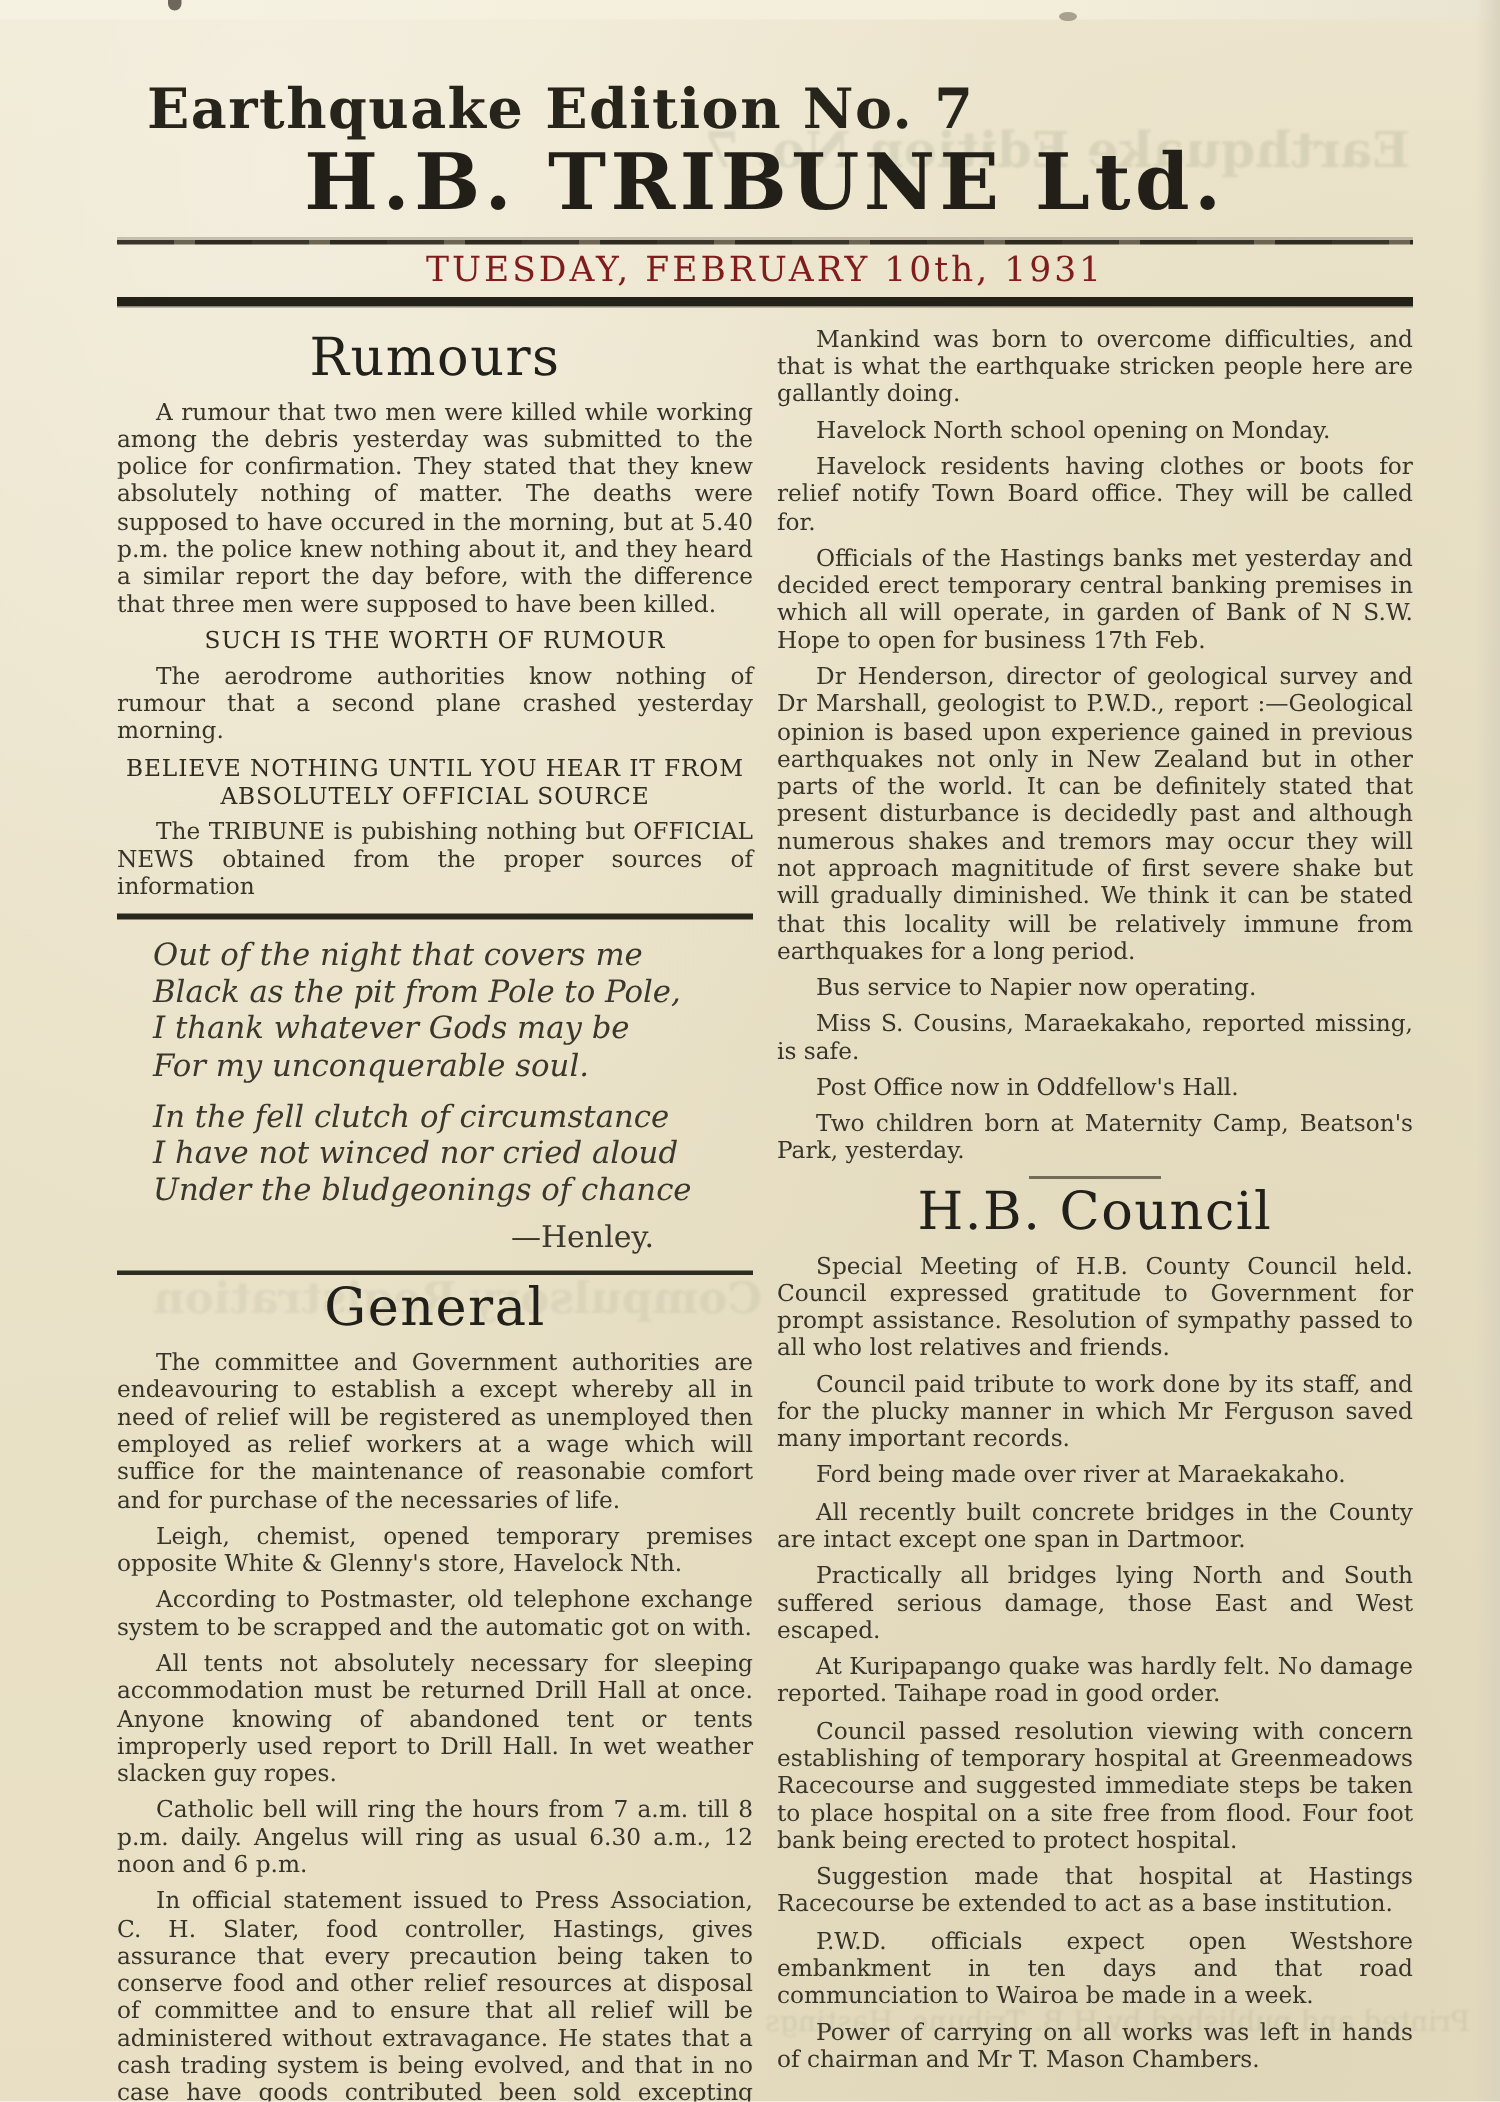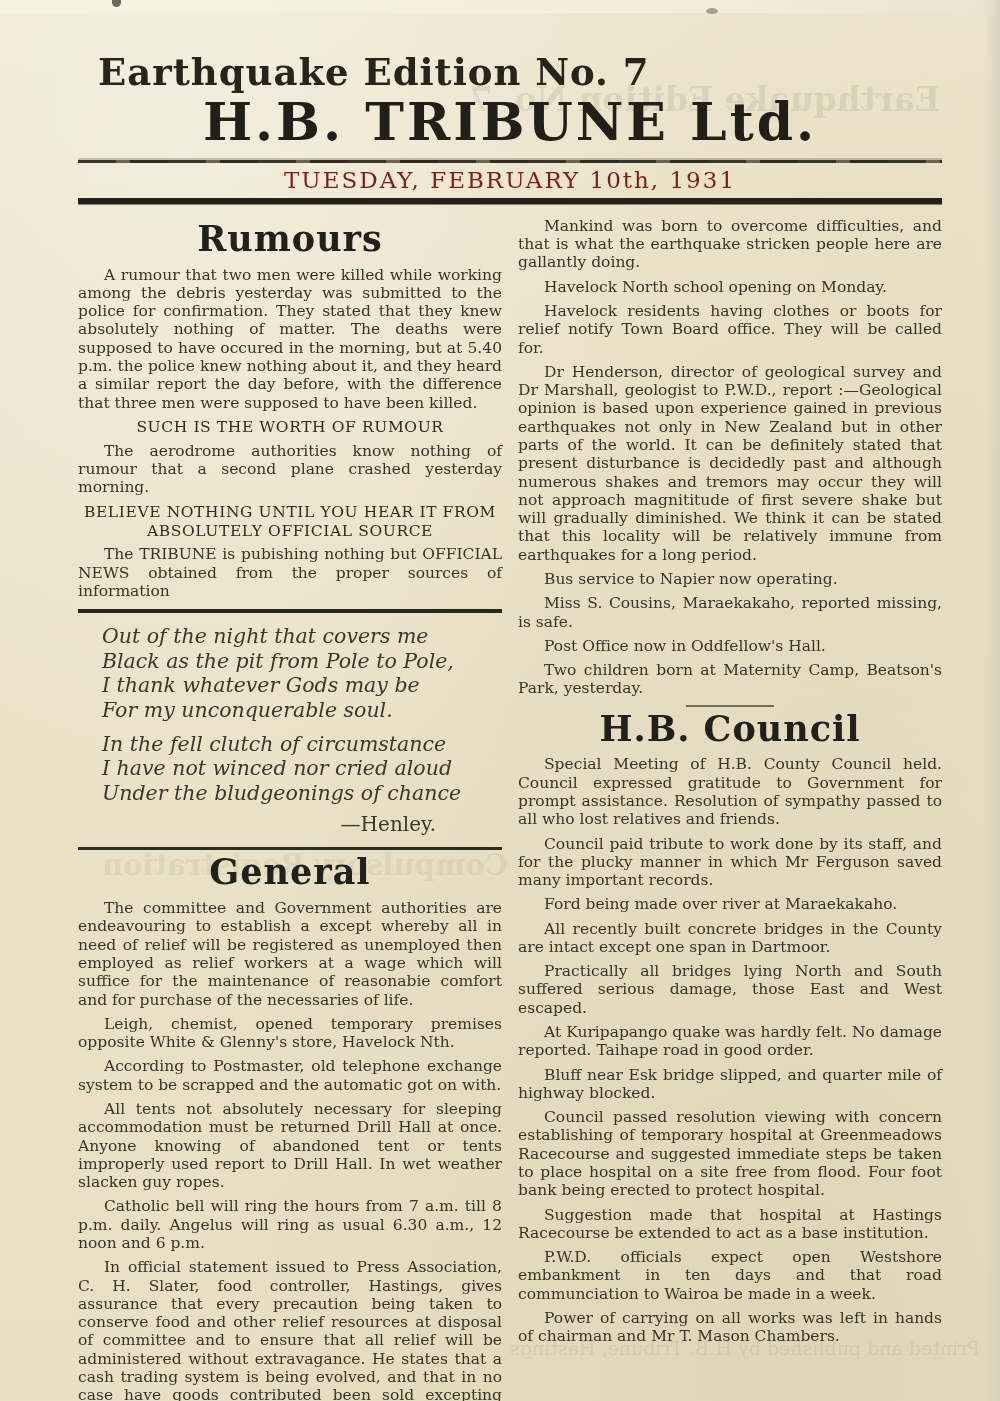--- a/index.html
+++ b/index.html
@@ -40,21 +40,21 @@
     background:repeating-linear-gradient(90deg,#3a352a 0 38px,#6b6452 38px 52px,#2e2a20 52px 90px);
     box-shadow:0 -2px 0 rgba(58,53,42,.25);}
   .dateline{font-size:23px;text-align:center;letter-spacing:2px;color:#7f1d1d;
     margin-top:5px;line-height:1.1;}
   .rule-thick{height:6px;background:#242118;margin-top:5px;
     box-shadow:0 1px 0 rgba(36,33,24,.5);}
 
   .columns{display:flex;gap:16px;margin-top:13px;align-items:flex-start;}
   .col{width:424px;}
 
-  h2.section{font-size:35px;font-weight:bold;text-align:center;color:#21201a;
+  h2.section{font-size:35px;font-weight:normal;text-align:center;color:#21201a;
     margin:4px 0 8px;line-height:1.05;letter-spacing:1px;}
   p.body{margin:0 0 6px;font-size:15.5px;line-height:1.18;text-align:justify;
     text-indent:26px;}
   p.subhead{margin:3px 0 5px;font-size:15.5px;line-height:1.22;text-align:center;
     text-indent:0;letter-spacing:.6px;color:#2e2b22;}
 
   .poem-rule-top{height:4px;background:#29261c;margin:9px 0 11px;}
   .poem-rule-bottom{height:3px;background:#2e2b20;margin:11px 0 4px;}
   .poem{padding-left:24px;font-size:20.5px;line-height:1.2;color:#3a372c;}
   .poem .line{white-space:nowrap;font-style:italic;}
@@ -116,35 +116,35 @@
       <p class="body">According to Postmaster, old telephone exchange system to be scrapped and the automatic got on with.</p>
       <p class="body">All tents not absolutely necessary for sleeping accommodation must be returned Drill Hall at once.  Anyone knowing of abandoned tent or tents improperly used report to Drill Hall.  In wet weather slacken guy ropes.</p>
       <p class="body">Catholic bell will ring the hours from 7 a.m. till 8 p.m. daily.  Angelus will ring as usual 6.30 a.m., 12 noon and 6 p.m.</p>
       <p class="body">In official statement issued to Press Association, C. H. Slater, food controller, Hastings, gives assurance that every precaution being taken to conserve food and other relief resources at disposal of committee and to ensure that all relief will be administered  without extravagance. He states that a cash trading system is being evolved, and that in no case have goods contributed been sold excepting luxuries and semi-luxuries which would enable necessaries to be bought with the proceeds; 95 per cent. relief supples distributed free.</p>
     </div>
 
     <div class="col">
       <p class="body">Mankind was born to overcome difficulties, and that is what the earthquake stricken people here are gallantly doing.</p>
       <p class="body">Havelock North school opening on Monday.</p>
       <p class="body">Havelock residents having clothes or boots for relief notify Town Board office.  They will be called for.</p>
+      <p class="body">Officials of the Hastings banks met yesterday and decided erect temporary central banking premises in which all will operate, in garden of Bank of N S.W.   Hope to open for business 17th Feb.</p>
       <p class="body">Dr Henderson, director of geological survey and Dr Marshall, geologist to P.W.D., report :—Geological opinion is based upon experience gained in previous earthquakes not only in New Zealand but in other parts of the world.  It can be definitely stated that present disturbance is decidedly past and although numerous shakes and tremors may occur they will not approach magnititude of first severe shake but will gradually diminished.  We think it can be stated that this locality will be relatively immune from earthquakes for a long period.</p>
       <p class="body">Bus service to Napier now operating.</p>
       <p class="body">Miss S. Cousins, Maraekakaho, reported missing, is safe.</p>
       <p class="body">Post Office now in Oddfellow's Hall.</p>
       <p class="body">Two children born at Maternity Camp, Beatson's Park, yesterday.</p>
 
       <div class="council-dash"></div>
       <h2 class="section">H.B. Council</h2>
       <p class="body">Special Meeting of H.B. County Council held. Council expressed gratitude to Government for prompt assistance.  Resolution of sympathy passed to all who lost relatives and friends.</p>
       <p class="body">Council paid tribute to work done by its staff, and for the plucky manner in which Mr Ferguson saved many important records.</p>
       <p class="body">Ford being made over river at Maraekakaho.</p>
       <p class="body">All recently built concrete bridges in the County are intact except one span in Dartmoor.</p>
       <p class="body">Practically all bridges lying North and South suffered serious damage, those East and West escaped.</p>
       <p class="body">At Kuripapango quake was hardly felt.   No damage reported.  Taihape road in good order.</p>
-      <p class="body">Bluff near Esk bridge slipped, and quarter mile of highway blocked.</p>
       <p class="body">Council passed resolution viewing with concern establishing of temporary hospital at Greenmeadows Racecourse and suggested immediate steps be taken to place hospital on a site free from flood. Four foot bank being erected to protect hospital.</p>
       <p class="body">Suggestion made that hospital at Hastings Racecourse be extended to act as a base institution.</p>
       <p class="body">P.W.D. officials expect open Westshore embankment in ten days and that road communciation to Wairoa be made in a week.</p>
       <p class="body">Power of carrying on all works was left in hands of chairman and Mr T. Mason Chambers.</p>
 
     </div>
 
   </div>
 </div>
 

